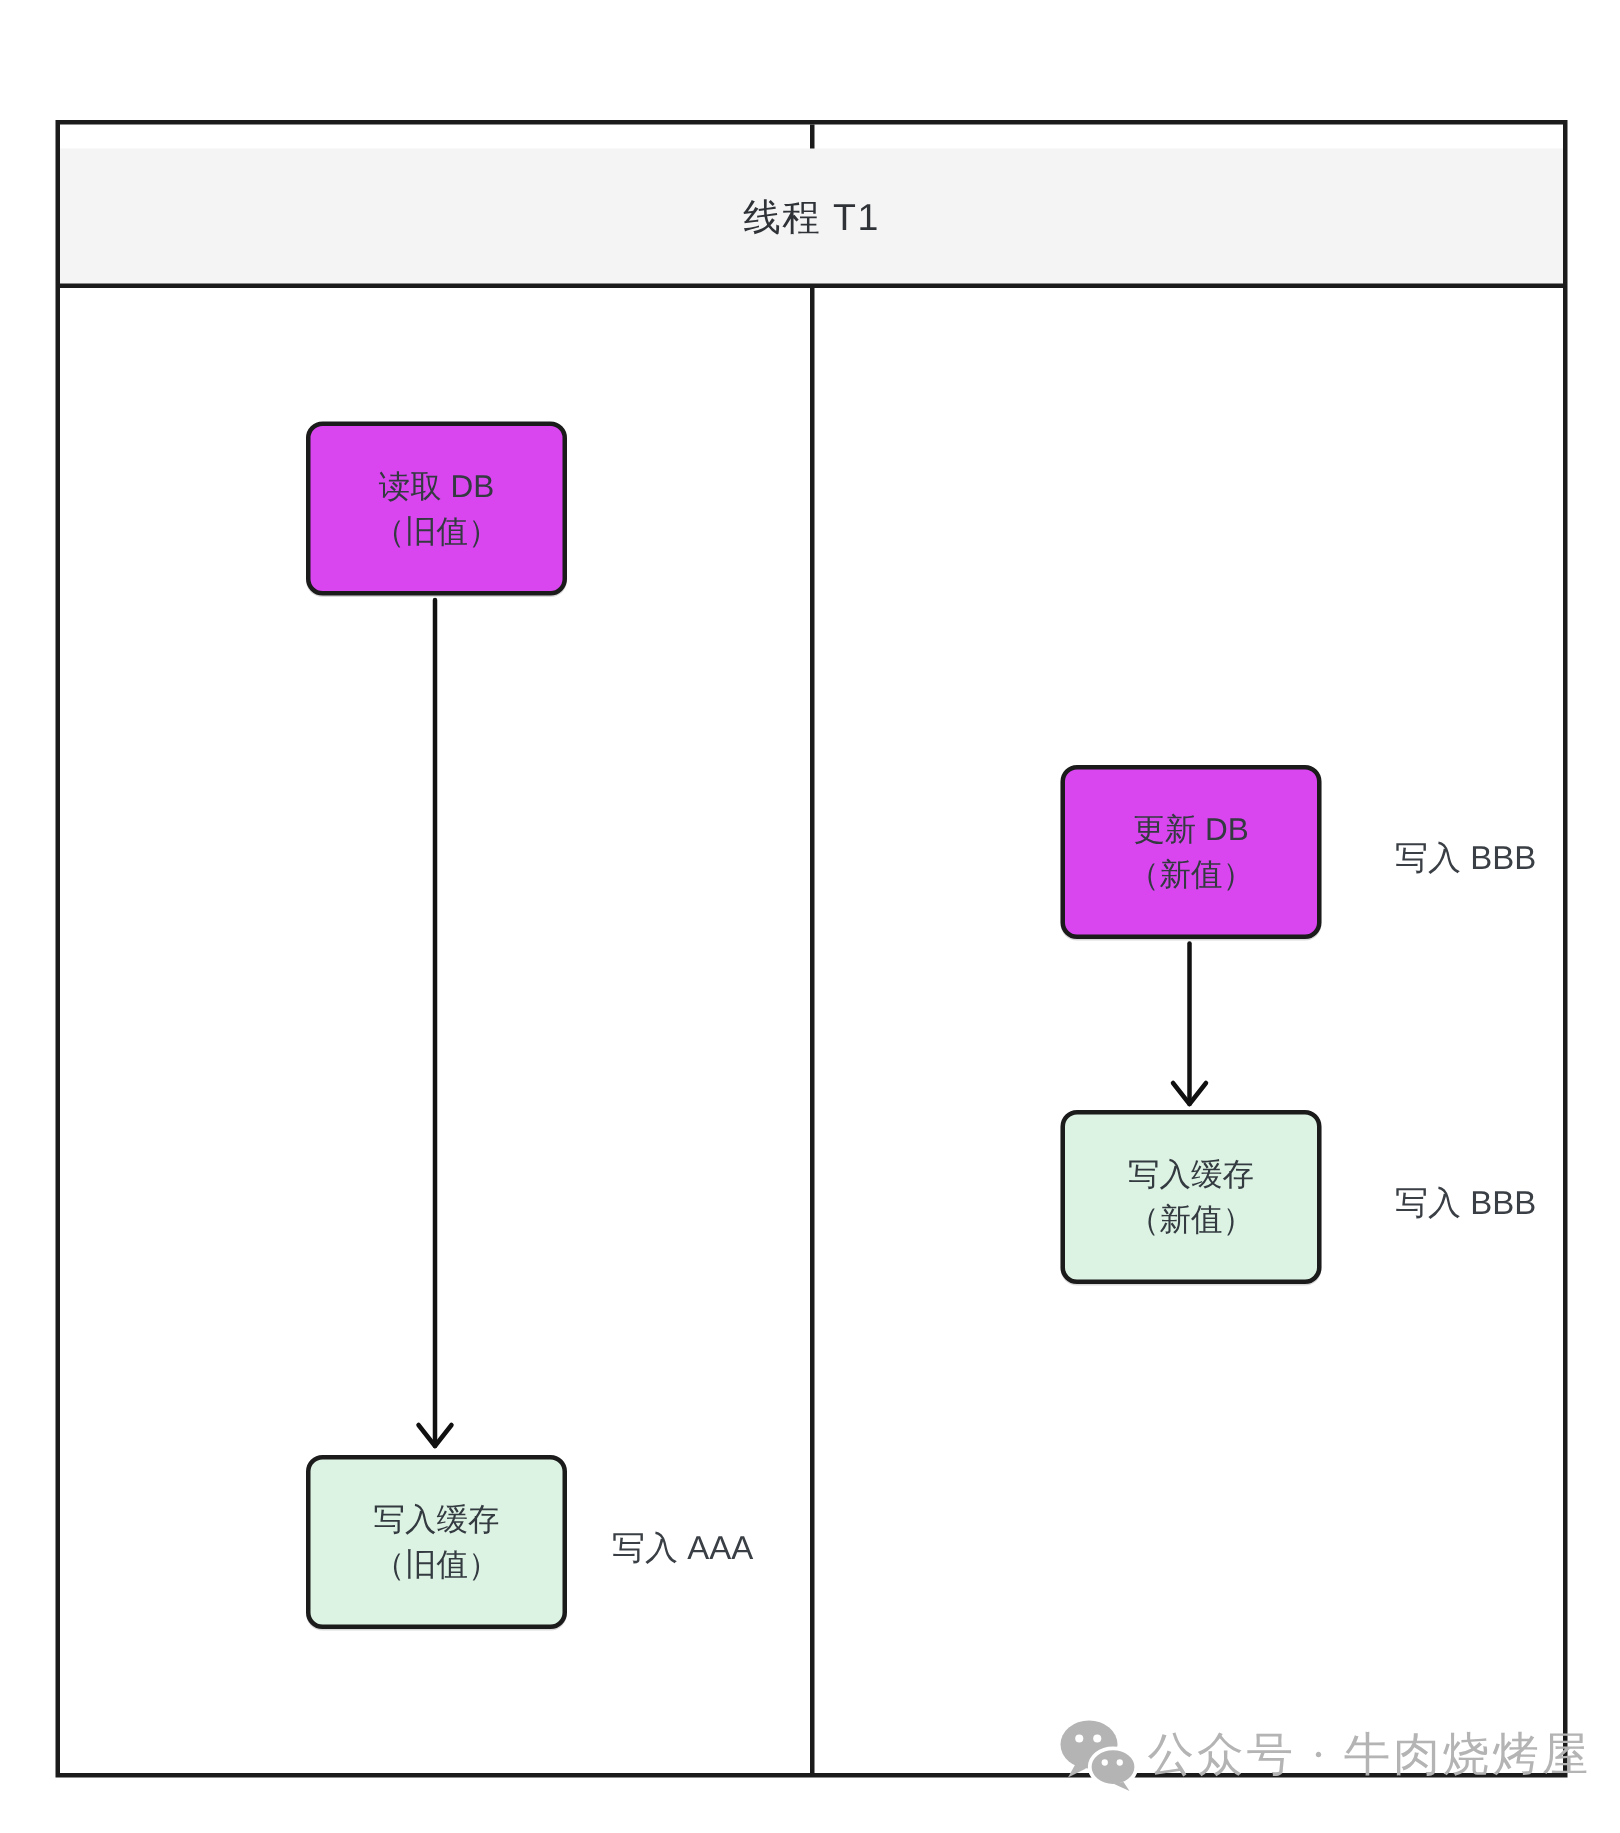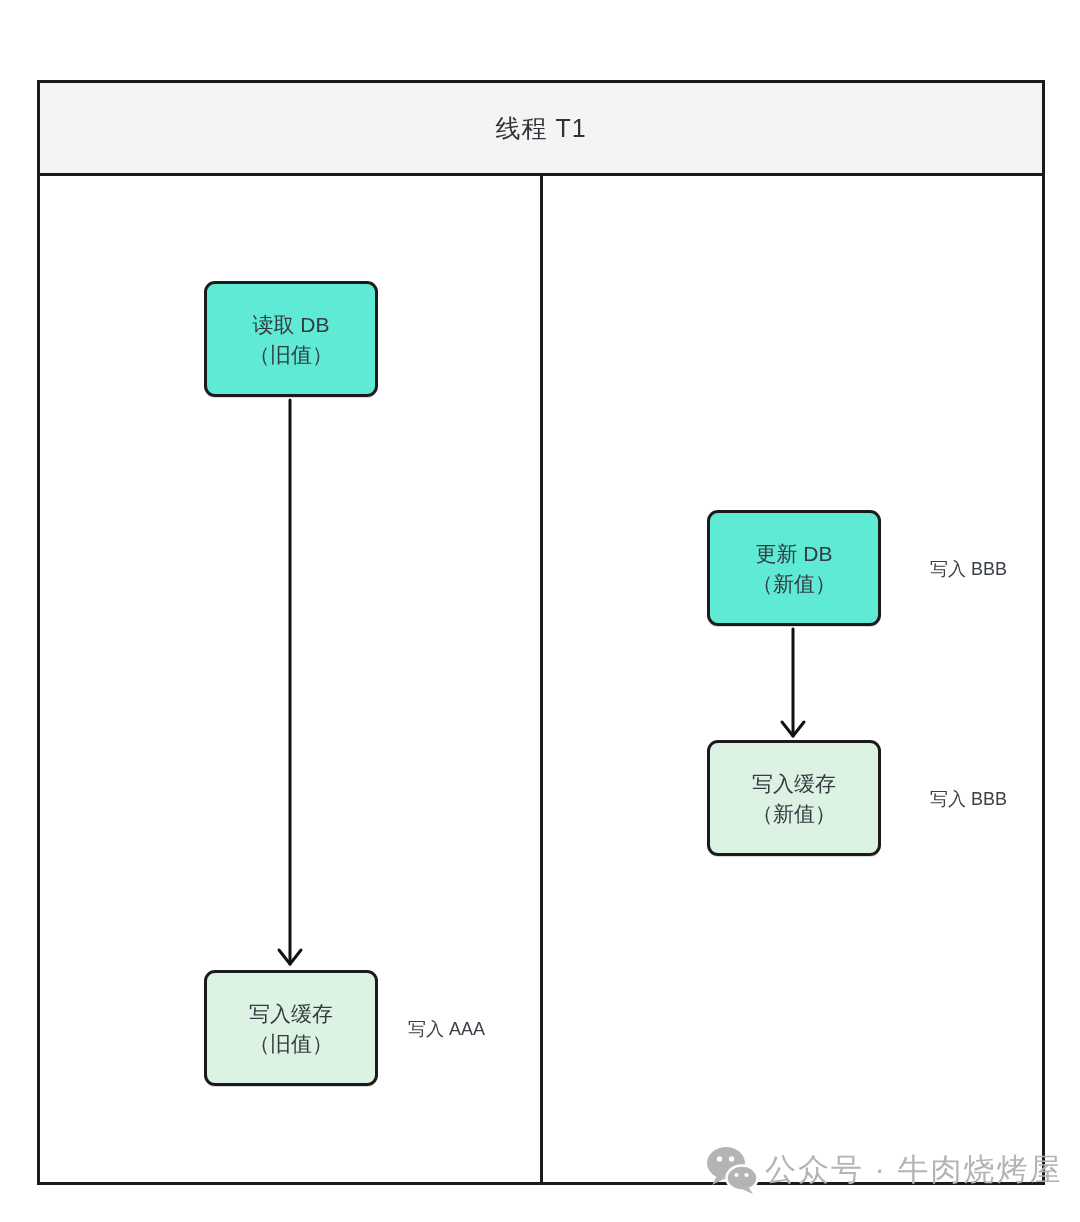--- a/index.html
+++ b/index.html
@@ -13,21 +13,21 @@
   }
   .swimlane-table {
     position: absolute;
     left: 37px; top: 80px;
     width: 1008px; height: 1105px;
     border: 3px solid #1b1b1b;
     background: #ffffff;
   }
   .header-row {
     position: absolute;
-    left: 0; top: 0; right: 0;
+    left: 0; top: 16px; right: 0;
     height: 93px;
     background: #f4f4f4;
     border-bottom: 3px solid #1b1b1b;
     display: flex;
     z-index: 1;
   }
   .header-cell {
     flex: 1;
     display: flex;
     align-items: center;
@@ -51,26 +51,26 @@
     display: flex;
     flex-direction: column;
     align-items: center;
     justify-content: center;
     gap: 9px;
     font-size: 21px;
     color: #333a40;
     z-index: 2;
     box-shadow: 0 1px 0 rgba(0,0,0,0.15);
   }
-  .node-blue  { background: #5eead4; }
+  .node-blue  { background: #d946ef; }
   .node-green { background: #dcf2e3; align-items: center; }
   .node-line { display: block; line-height: 1; white-space: nowrap; }
   .side-label {
     position: absolute;
-    font-size: 18px;
+    font-size: 22px;
     color: #3a3f45;
     white-space: nowrap;
     z-index: 2;
   }
   .arrow {
     position: absolute;
     z-index: 1;
   }
   .arrow line, .arrow path {
     stroke: #111111;
@@ -79,20 +79,21 @@
     stroke-linecap: round;
     stroke-linejoin: round;
   }
   .watermark {
     position: absolute;
     left: 706px; top: 1144px;
     display: flex;
     align-items: center;
     gap: 7px;
     z-index: 5;
+    font-family: Liberation Serif, serif;
   }
   .watermark-text {
     font-size: 31px;
     color: #b4b4b4;
     letter-spacing: 2px;
     white-space: nowrap;
     line-height: 52px;
   }
   .wechat-icon { display: block; }
 </style>

